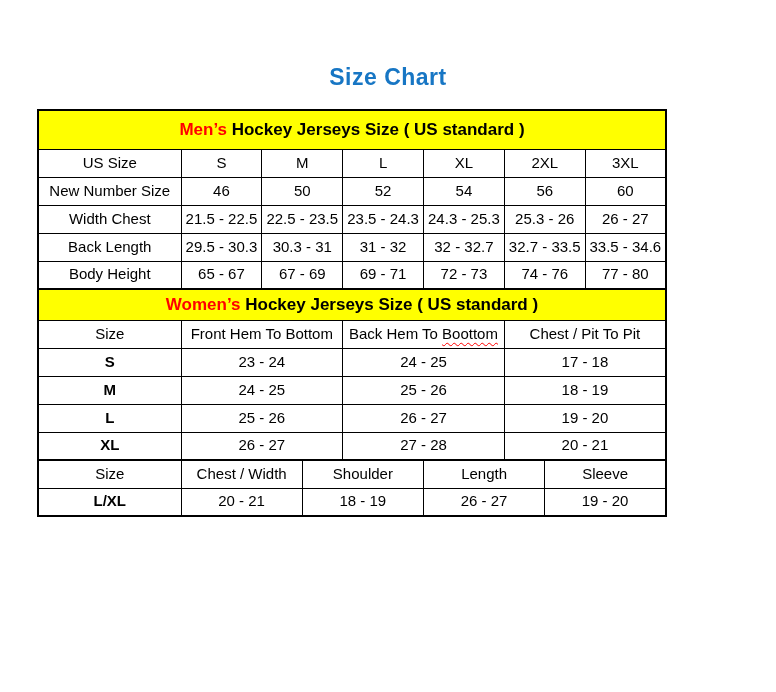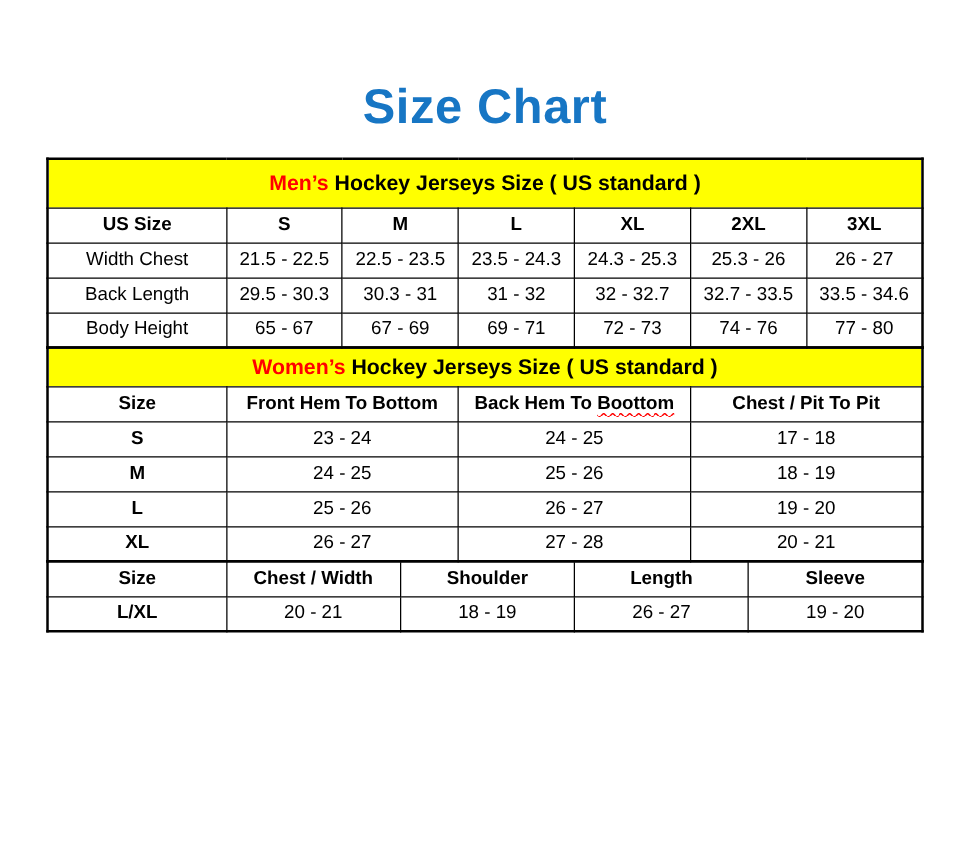--- a/index.html
+++ b/index.html
@@ -17,48 +17,48 @@
     overflow: hidden;
   }
   .page {
     width: 776px;
     height: 692px;
     padding-top: 64px;
   }
   .page-title {
     margin: 0;
     text-align: center;
-    font-size: 39px;
+    font-size: 23px;
     font-weight: bold;
     color: var(--title-blue);
     letter-spacing: 0.5px;
   }
   .tables {
     width: 702px;
     margin: 18px auto 0 auto;
   }
   table.size-table {
     border-collapse: collapse;
     table-layout: fixed;
-    width: 702px;
+    width: 630px;
     border: 2.5px solid #000;
   }
   table.size-table + table.size-table { margin-top: -2px; }
   .size-table th, .size-table td {
     border: 1.5px solid #000;
     text-align: center;
     vertical-align: middle;
     font-size: 15px;
     padding: 3px 2px;
     height: 28px;
     line-height: 1.25;
     white-space: nowrap;
     overflow: hidden;
   }
-  .size-table th { font-weight: bold; }
+  .size-table th { font-weight: normal; }
   td.banner {
     background: var(--banner-yellow);
     font-weight: bold;
     font-size: 17px;
     height: 31px;
   }
   td.banner.banner-tall { height: 39px; }
   .banner .hl { color: var(--accent-red); }
   td.rowlabel { font-weight: normal; }
   td.rowlabel-bold { font-weight: bold; }
@@ -98,20 +98,29 @@
         <tr>
           <th>US Size</th>
           <th>S</th>
           <th>M</th>
           <th>L</th>
           <th>XL</th>
           <th>2XL</th>
           <th>3XL</th>
         </tr>
         <tr>
+          <td class="rowlabel">New Number Size</td>
+          <td>46</td>
+          <td>50</td>
+          <td>52</td>
+          <td>54</td>
+          <td>56</td>
+          <td>60</td>
+        </tr>
+        <tr>
           <td class="rowlabel">Width Chest</td>
           <td>21.5 - 22.5</td>
           <td>22.5 - 23.5</td>
           <td>23.5 - 24.3</td>
           <td>24.3 - 25.3</td>
           <td>25.3 - 26</td>
           <td>26 - 27</td>
         </tr>
         <tr>
           <td class="rowlabel">Back Length</td>

